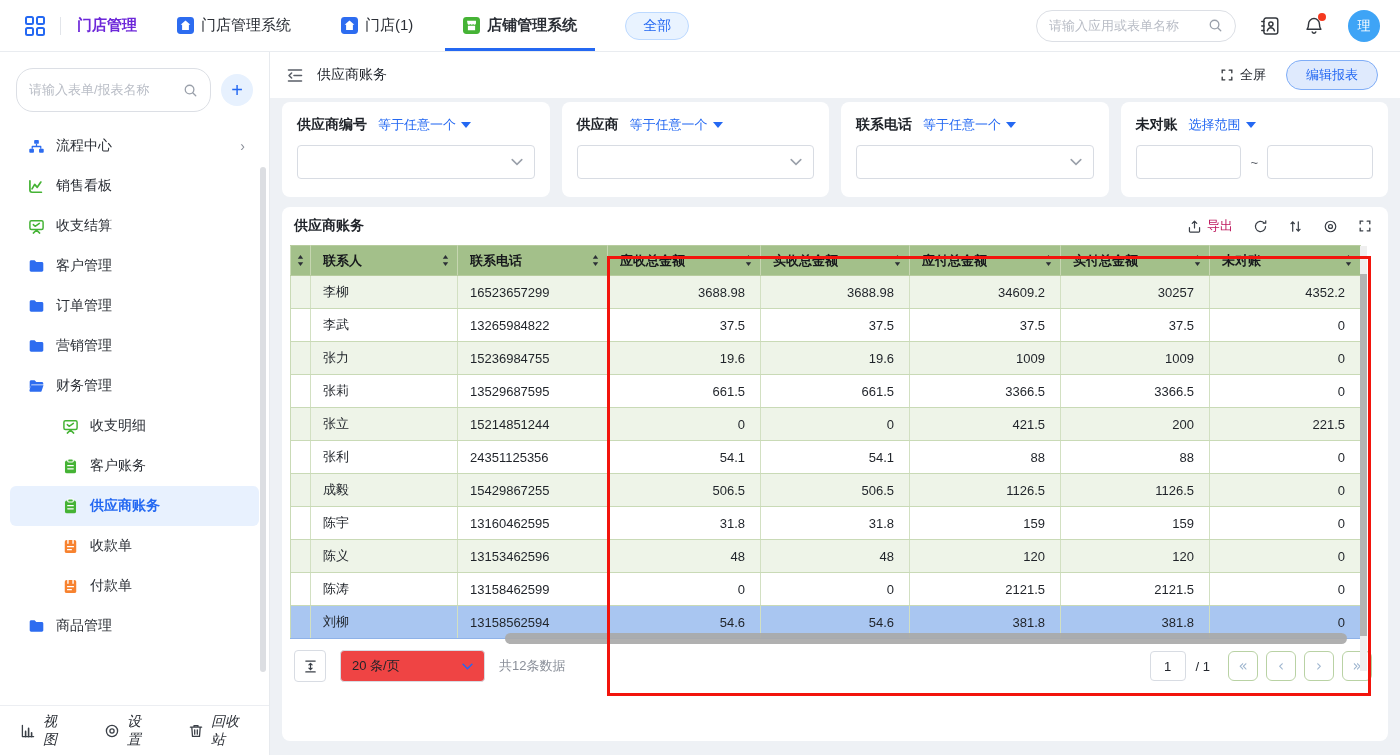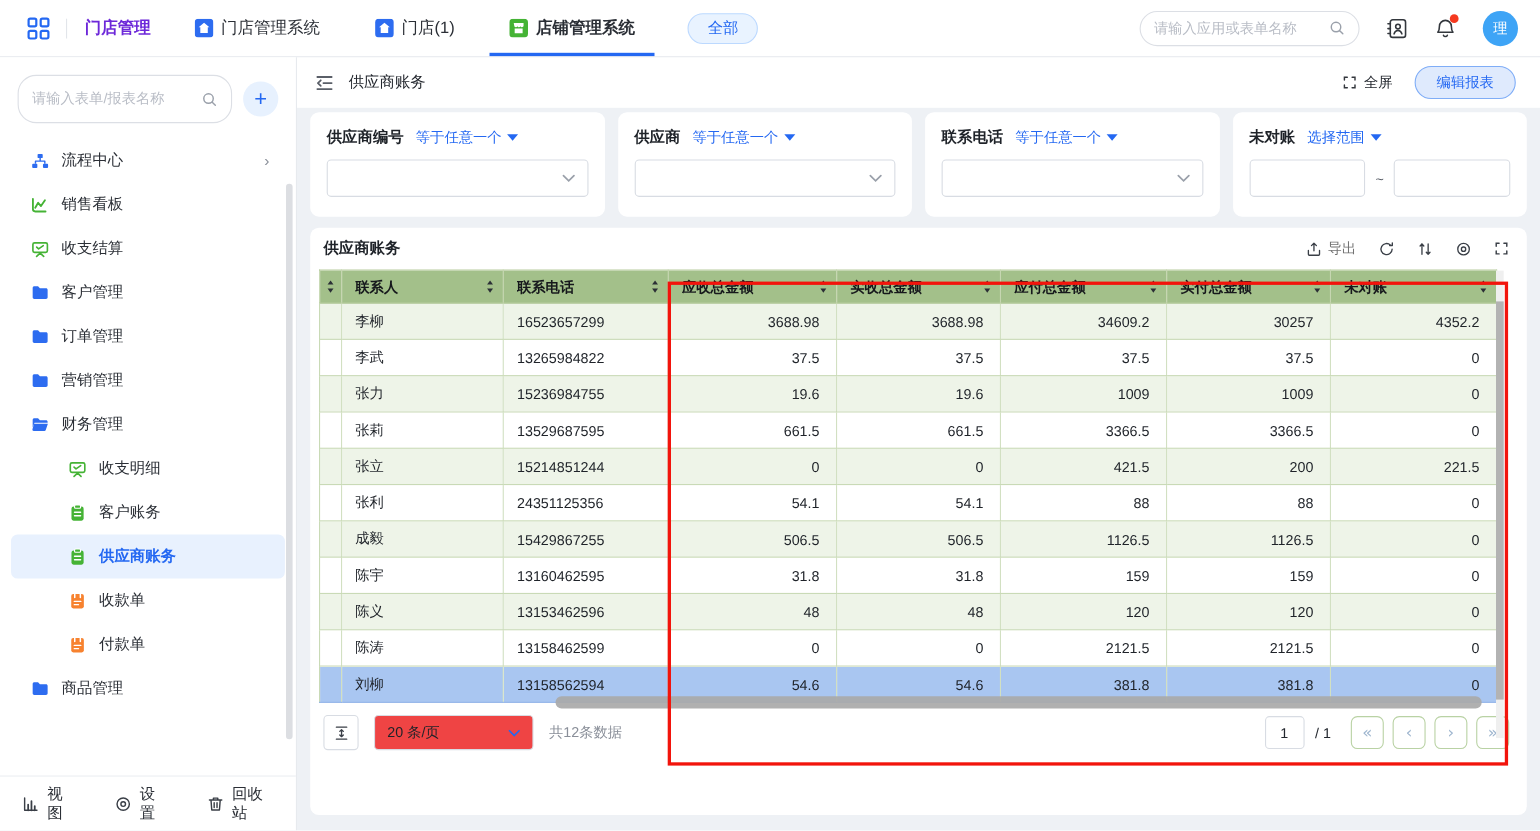--- a/index.html
+++ b/index.html
@@ -30,21 +30,21 @@
   .sidebar { width:270px; background:#fff; border-right:1px solid #e7eaee; position:relative; display:flex; flex-direction:column; flex:none; }
   .sb-top { display:flex; align-items:center; gap:10px; padding:16px 16px 8px 16px; }
   .sb-search { flex:1; height:44px; border:1px solid #dcdfe5; border-radius:17px; display:flex; align-items:center; justify-content:space-between; padding:0 12px; color:#b9bdc6; font-size:13px; cursor:text; }
   .sb-add { width:32px; height:32px; flex:none; border-radius:50%; background:#e7f1fe; color:#2468f2; font-size:20px; border:none; display:flex; align-items:center; justify-content:center; cursor:pointer; line-height:1; }
   .sb-menu { flex:1; padding-top:6px; overflow:hidden; }
   .sb-item { height:40px; display:flex; align-items:center; gap:11px; padding:0 14px 0 18px; margin:0 10px; font-size:14px; color:#2b2f36; border-radius:6px; cursor:pointer; }
   .sb-item.indent { padding-left:52px; }
   .sb-item.selected { background:#e8f1fe; color:#2468f2; font-weight:700; }
   .sb-item .chev { margin-left:auto; color:#8a8f99; font-size:14px; }
   .sb-scrollbar { position:absolute; right:3px; top:115px; width:6px; height:505px; background:#dcdee2; border-radius:3px; }
-  .sb-footer { height:50px; border-top:1px solid #eceef2; display:flex; align-items:center; gap:36px; padding:0 20px; font-size:14px; color:#2b2f36; }
+  .sb-footer { height:50px; border-top:1px solid #eceef2; display:flex; align-items:center; gap:36px; padding:0 20px; font-size:14px; color:#2b2f36;font-style:italic; }
   .sb-foot-item { display:flex; align-items:center; gap:7px; cursor:pointer; }
 
   
   .main { flex:1; display:flex; flex-direction:column; overflow:hidden; }
   .page-header { height:46px; background:#fff; display:flex; align-items:center; justify-content:space-between; padding:0 22px 0 16px; flex:none; }
   .ph-left { display:flex; align-items:center; gap:13px; font-size:14px; color:#23272e; }
   .ph-right { display:flex; align-items:center; gap:20px; font-size:13px; }
   .fullscreen-btn { display:flex; align-items:center; gap:6px; cursor:pointer; color:#23272e; }
   .edit-btn { height:30px; padding:0 19px; border-radius:16px; background:#dfeafd; border:1px solid #7fadf7; color:#2468f2; font-size:13px; cursor:pointer; }
 
@@ -56,21 +56,21 @@
   .caret-down { width:0; height:0; border-left:5px solid transparent; border-right:5px solid transparent; border-top:6px solid #2468f2; }
   .fc-select { height:34px; border:1px solid #d8dce3; border-radius:4px; display:flex; align-items:center; justify-content:flex-end; padding:0 11px; cursor:pointer; background:#fff; }
   .fc-range { display:flex; align-items:center; gap:9px; }
   .fc-input { flex:1; height:34px; border:1px solid #d8dce3; border-radius:4px; background:#fff; cursor:text; }
   .fc-tilde { color:#5a5f68; font-size:13px; }
 
   
   .table-card { flex:1; background:#fff; border-radius:8px; margin:10px 12px 14px; padding:0 8px; position:relative; overflow:hidden; }
   .tc-head { height:38px; display:flex; align-items:center; justify-content:space-between; padding:0 8px 0 4px; }
   .tc-title { font-size:14px; font-weight:700; color:#1f2329; }
-  .tc-tools { display:flex; align-items:center; gap:20px; color:#737373; font-size:13px; }
+  .tc-tools { display:flex; align-items:center; gap:20px; color:#be185d; font-size:13px; }
   .tool { display:flex; align-items:center; gap:5px; cursor:pointer; }
 
   .table-wrap { position:relative; width:1078px; }
   table { border-collapse:collapse; table-layout:fixed; width:1070px; font-size:13px; }
   th { background:#a3c08a; height:30px; font-weight:700; color:#16181c; border:1px solid #b7cc9e; border-right-color:#c6d6b1; padding:0 7px 0 12px; }
   .th-inner { display:flex; align-items:center; justify-content:space-between; gap:4px; }
   .th-inner.only-sort { justify-content:center; }
   .th-label { overflow:hidden; white-space:nowrap; }
   td { height:33px; border-right:1px solid #d2e0c2; border-bottom:1px solid #c9dab6; padding:0 12px; color:#1f2329; background:#fff; overflow:hidden; white-space:nowrap; }
   td:first-child, th:first-child { border-left:1px solid #c9dab6; }

